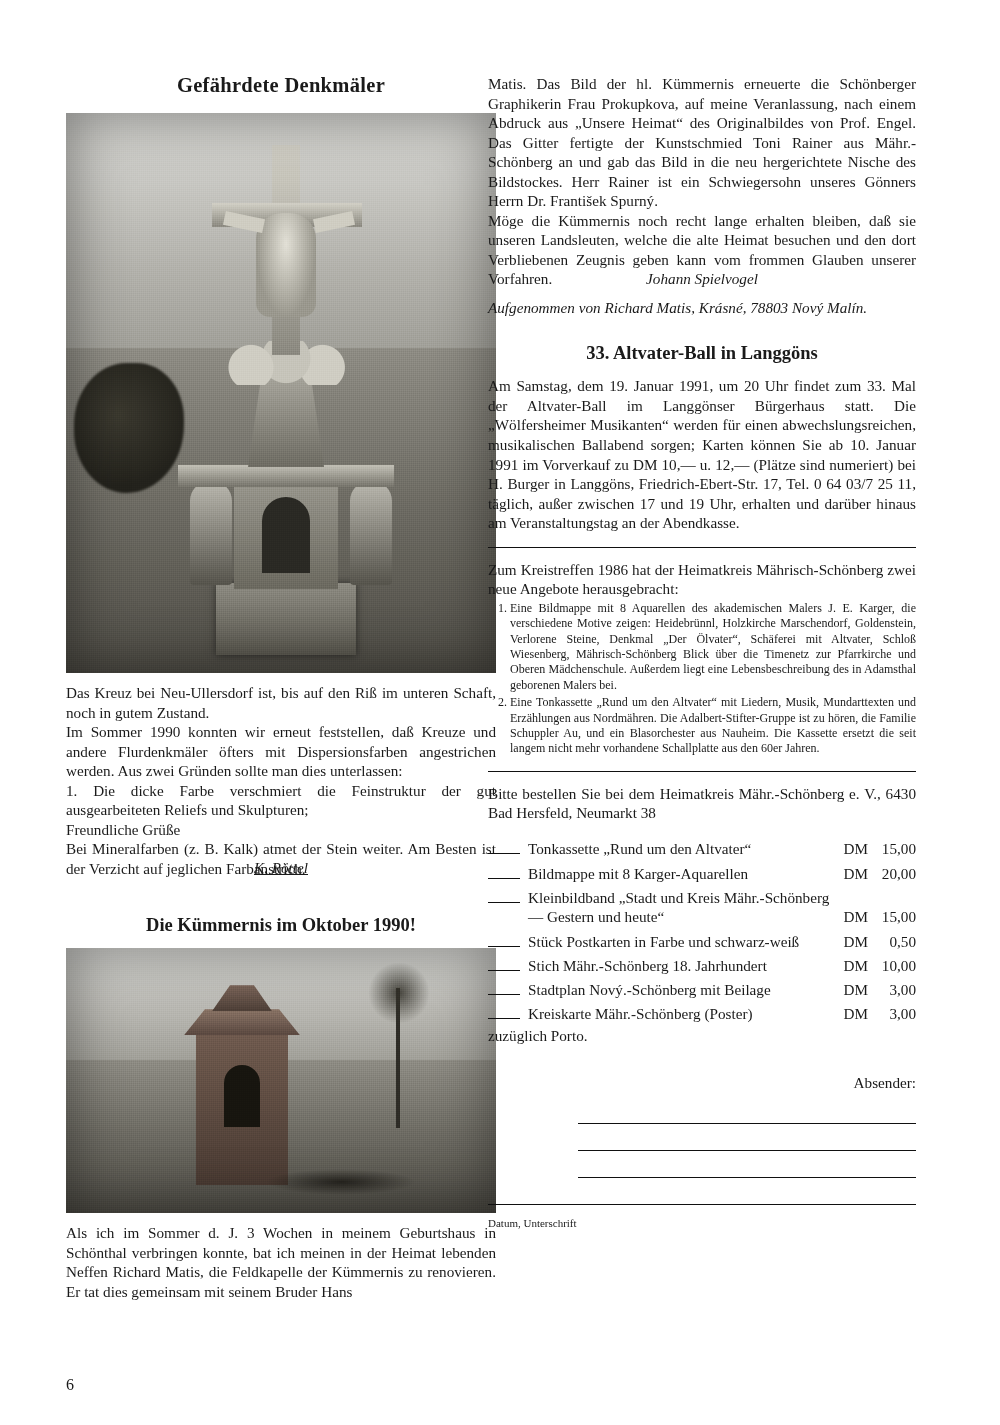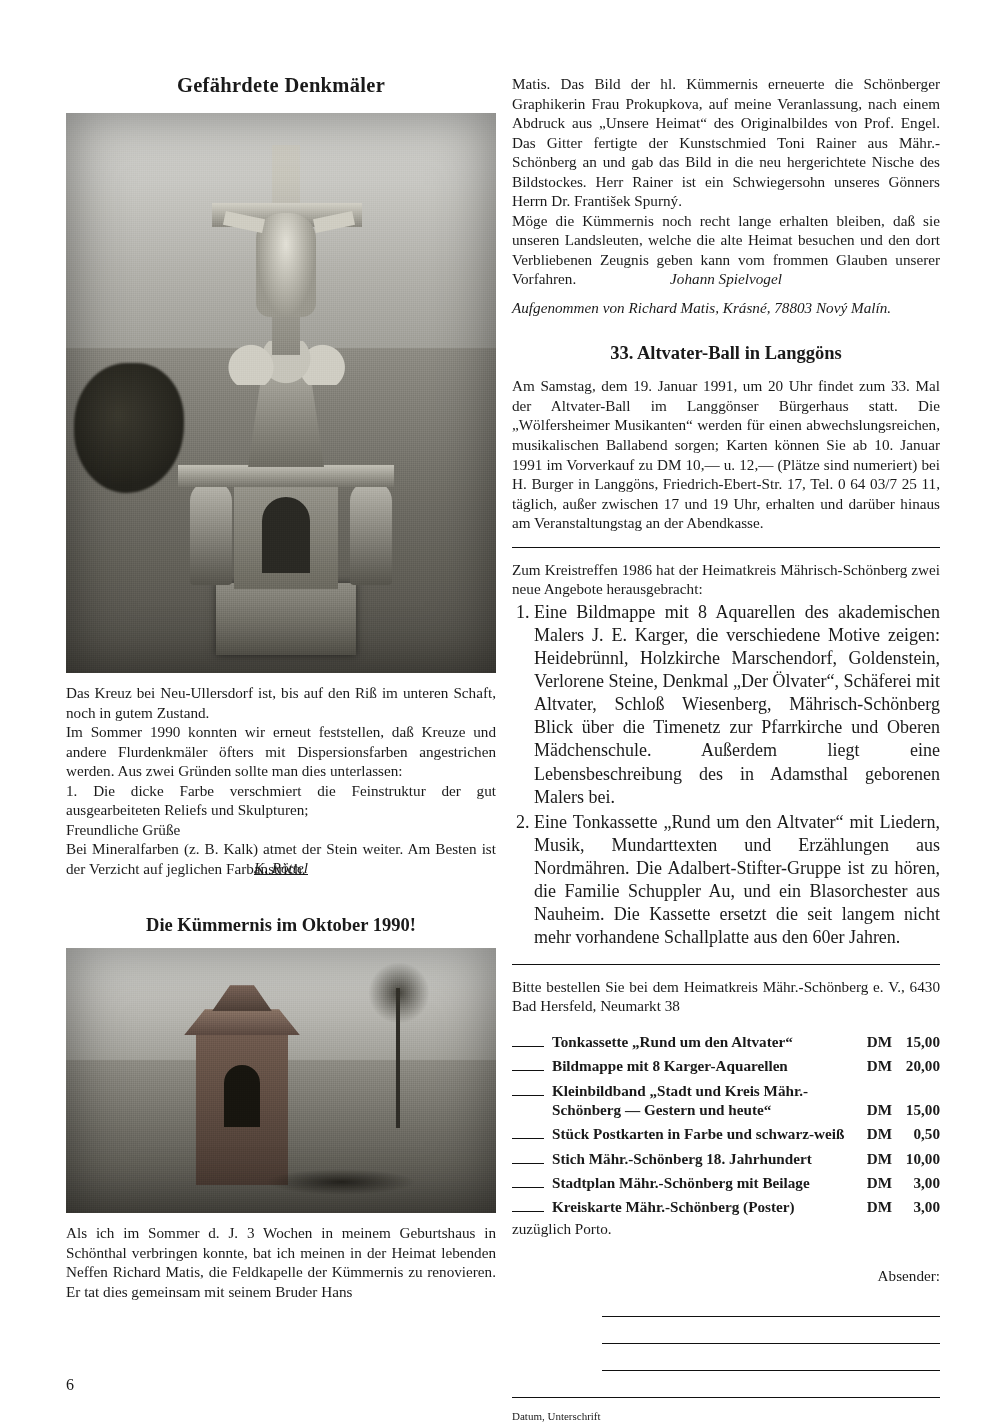--- a/index.html
+++ b/index.html
@@ -22,21 +22,21 @@
     height: 1425px;
   }
   .col-left {
     position: absolute;
     left: 66px;
     top: 74px;
     width: 430px;
   }
   .col-right {
     position: absolute;
-    left: 512px;
+    left: 488px;
     top: 74px;
     width: 428px;
   }
   h1.section-title {
     font-size: 20.5px;
     font-weight: bold;
     text-align: center;
     margin: 0 0 16px 0;
     letter-spacing: 0.3px;
   }
@@ -241,34 +241,33 @@
   }
   
   hr.rule {
     border: none;
     border-top: 1.6px solid #111;
     margin: 14px 0 12px 0;
   }
   ol.offers {
     margin: 2px 0 5px 0;
     padding-left: 22px;
-    font-size: 18px;
+    font-size: 12px;
     line-height: 1.285;
   }
   ol.offers li { text-align: justify; margin-bottom: 2px; }
   table.order {
     width: 100%;
     border-collapse: collapse;
     font-size: 15.2px;
   }
   table.order td {
     padding: 2.5px 0;
     vertical-align: top;
     line-height: 1.27;
-    font-weight: bold;
   }
   td.blank {
     width: 40px;
   }
   td.blank .line {
     display: inline-block;
     width: 32px;
     border-bottom: 1.3px solid #111;
     height: 12px;
   }
@@ -407,21 +406,21 @@
         <td class="amt">0,50</td>
       </tr>
       <tr>
         <td class="blank"><span class="line"></span></td>
         <td>Stich Mähr.-Schönberg 18. Jahrhundert</td>
         <td class="cur">DM</td>
         <td class="amt">10,00</td>
       </tr>
       <tr>
         <td class="blank"><span class="line"></span></td>
-        <td>Stadtplan Mähr.-Schönberg mit Beilage</td>
+        <td>Stadtplan Nový.-Schönberg mit Beilage</td>
         <td class="cur">DM</td>
         <td class="amt">3,00</td>
       </tr>
       <tr>
         <td class="blank"><span class="line"></span></td>
         <td>Kreiskarte Mähr.-Schönberg (Poster)</td>
         <td class="cur">DM</td>
         <td class="amt">3,00</td>
       </tr>
     </tbody>

